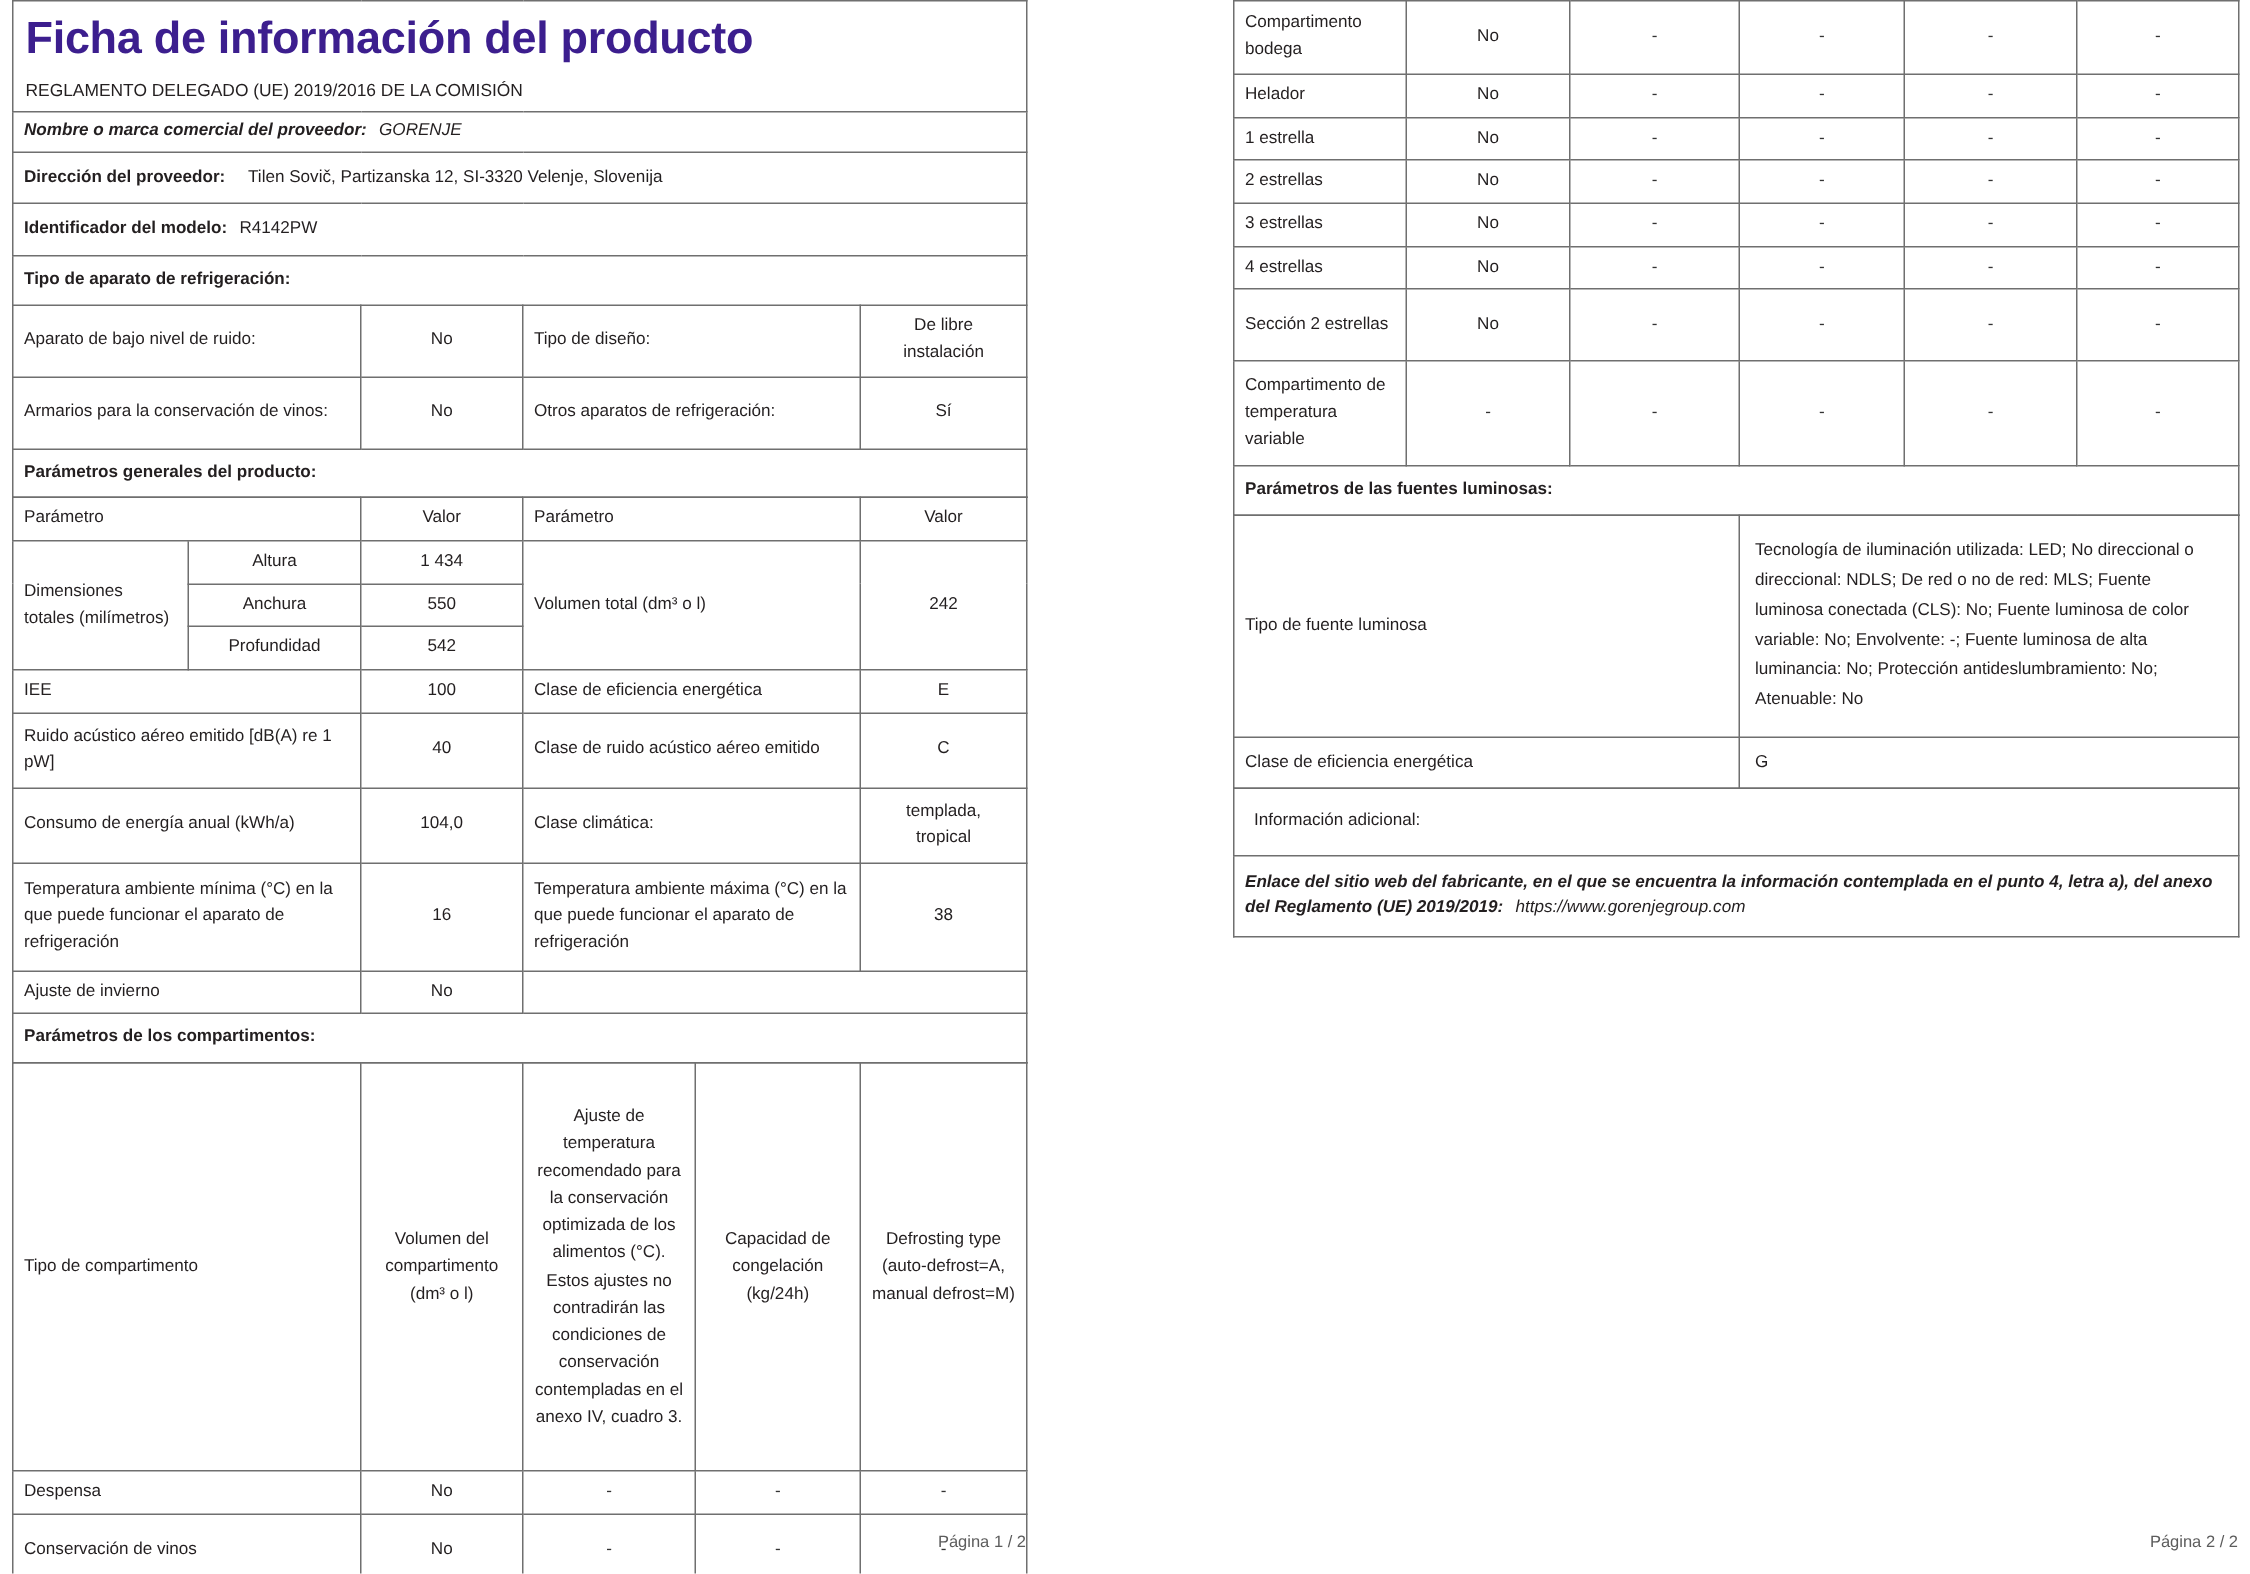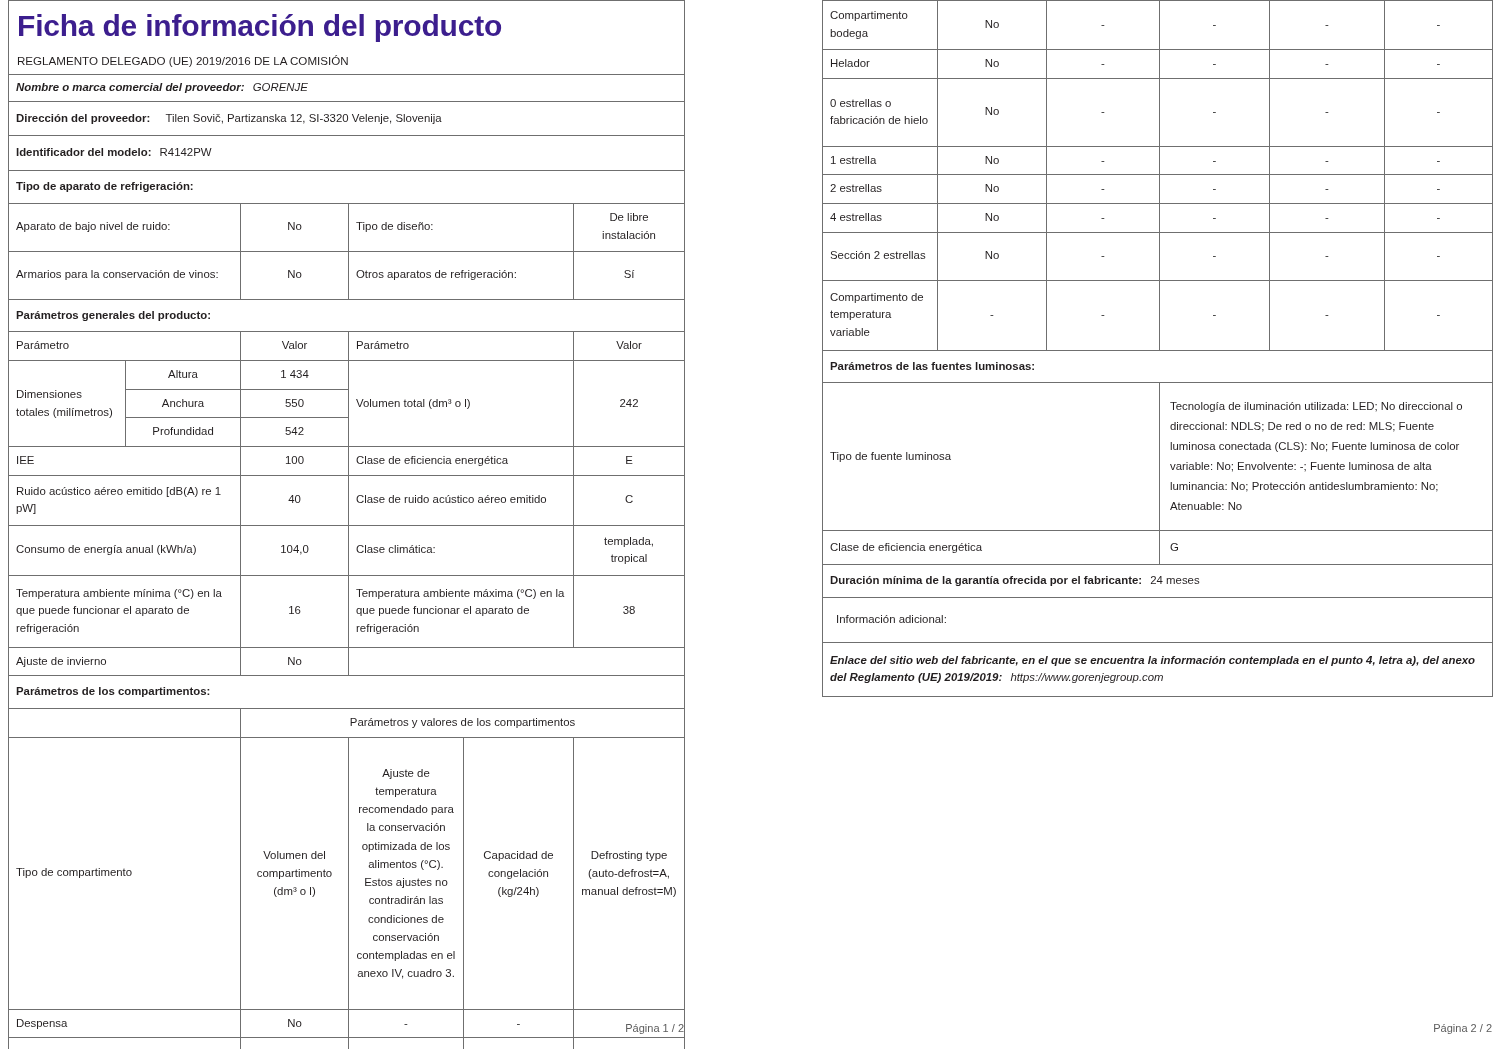--- a/index.html
+++ b/index.html
@@ -193,24 +193,20 @@
 
     <table style="margin-top:-1px;">
       <colgroup>
           <col style="width:232px">
           <col style="width:108px">
           <col style="width:115px">
           <col style="width:110px">
           <col style="width:111px">
         </colgroup>
       <tbody>
-        <tr style="height:28px;">
-          <td></td>
-          <td colspan="4" class="ctr">Parámetros y valores de los compartimentos</td>
-        </tr>
         <tr style="height:272px;">
           <td class="vmid">Tipo de compartimento</td>
           <td class="tallhead">Volumen del compartimento (dm³ o l)</td>
           <td class="tallhead">Ajuste de temperatura recomendado para la conservación optimizada de los alimentos (°C). Estos ajustes no contradirán las condiciones de conservación contempladas en el anexo IV, cuadro 3.</td>
           <td class="tallhead">Capacidad de congelación (kg/24h)</td>
           <td class="tallhead">Defrosting type (auto-defrost=A, manual defrost=M)</td>
         </tr>
         <tr style="height:28px;">
           <td class="vmid">Despensa</td>
           <td class="ctr vmid">No</td>
@@ -250,38 +246,38 @@
           <td class="dash vmid">-</td>
         </tr>
         <tr style="height:27px;">
           <td class="vmid">Helador</td>
           <td class="ctr vmid">No</td>
           <td class="dash vmid">-</td>
           <td class="dash vmid">-</td>
           <td class="dash vmid">-</td>
           <td class="dash vmid">-</td>
         </tr>
-        <tr style="height:68px;">
-          <td class="vmid">0 estrellas o fabricación de hielo</td>
-          <td class="ctr vmid">No</td>
-          <td class="dash vmid">-</td>
-          <td class="dash vmid">-</td>
-          <td class="dash vmid">-</td>
-          <td class="dash vmid">-</td>
-        </tr>
         <tr style="height:24px;">
           <td class="vmid">1 estrella</td>
           <td class="ctr vmid">No</td>
           <td class="dash vmid">-</td>
           <td class="dash vmid">-</td>
           <td class="dash vmid">-</td>
           <td class="dash vmid">-</td>
         </tr>
         <tr style="height:24px;">
           <td class="vmid">2 estrellas</td>
+          <td class="ctr vmid">No</td>
+          <td class="dash vmid">-</td>
+          <td class="dash vmid">-</td>
+          <td class="dash vmid">-</td>
+          <td class="dash vmid">-</td>
+        </tr>
+        <tr style="height:24px;">
+          <td class="vmid">3 estrellas</td>
           <td class="ctr vmid">No</td>
           <td class="dash vmid">-</td>
           <td class="dash vmid">-</td>
           <td class="dash vmid">-</td>
           <td class="dash vmid">-</td>
         </tr>
         <tr style="height:24px;">
           <td class="vmid">4 estrellas</td>
           <td class="ctr vmid">No</td>
           <td class="dash vmid">-</td>
@@ -326,26 +322,20 @@
           <td class="vmid" style="padding-left:10px;">G</td>
         </tr>
       </tbody>
     </table>
 
     <table style="margin-top:-1px;">
       <colgroup>
           <col style="width:670px">
         </colgroup>
       <tbody>
-        <tr style="height:30px;">
-          <td class="vmid" style="padding:7px;">
-            <span class="lbl">Duración mínima de la garantía ofrecida por el fabricante:</span>
-            <span class="val" style="margin-left:5px;">24 meses</span>
-          </td>
-        </tr>
         <tr style="height:30px;">
           <td class="vmid" style="padding:13px;">Información adicional:</td>
         </tr>
         <tr style="height:54px;">
           <td class="vmid" style="padding:8px 7px;font-style:italic;">
             <span class="lbl">Enlace del sitio web del fabricante, en el que se encuentra la información contemplada en el punto 4, letra a), del anexo del Reglamento (UE) 2019/2019:</span>
             <span class="val" style="margin-left:5px;">https://www.gorenjegroup.com</span>
           </td>
         </tr>
       </tbody>

